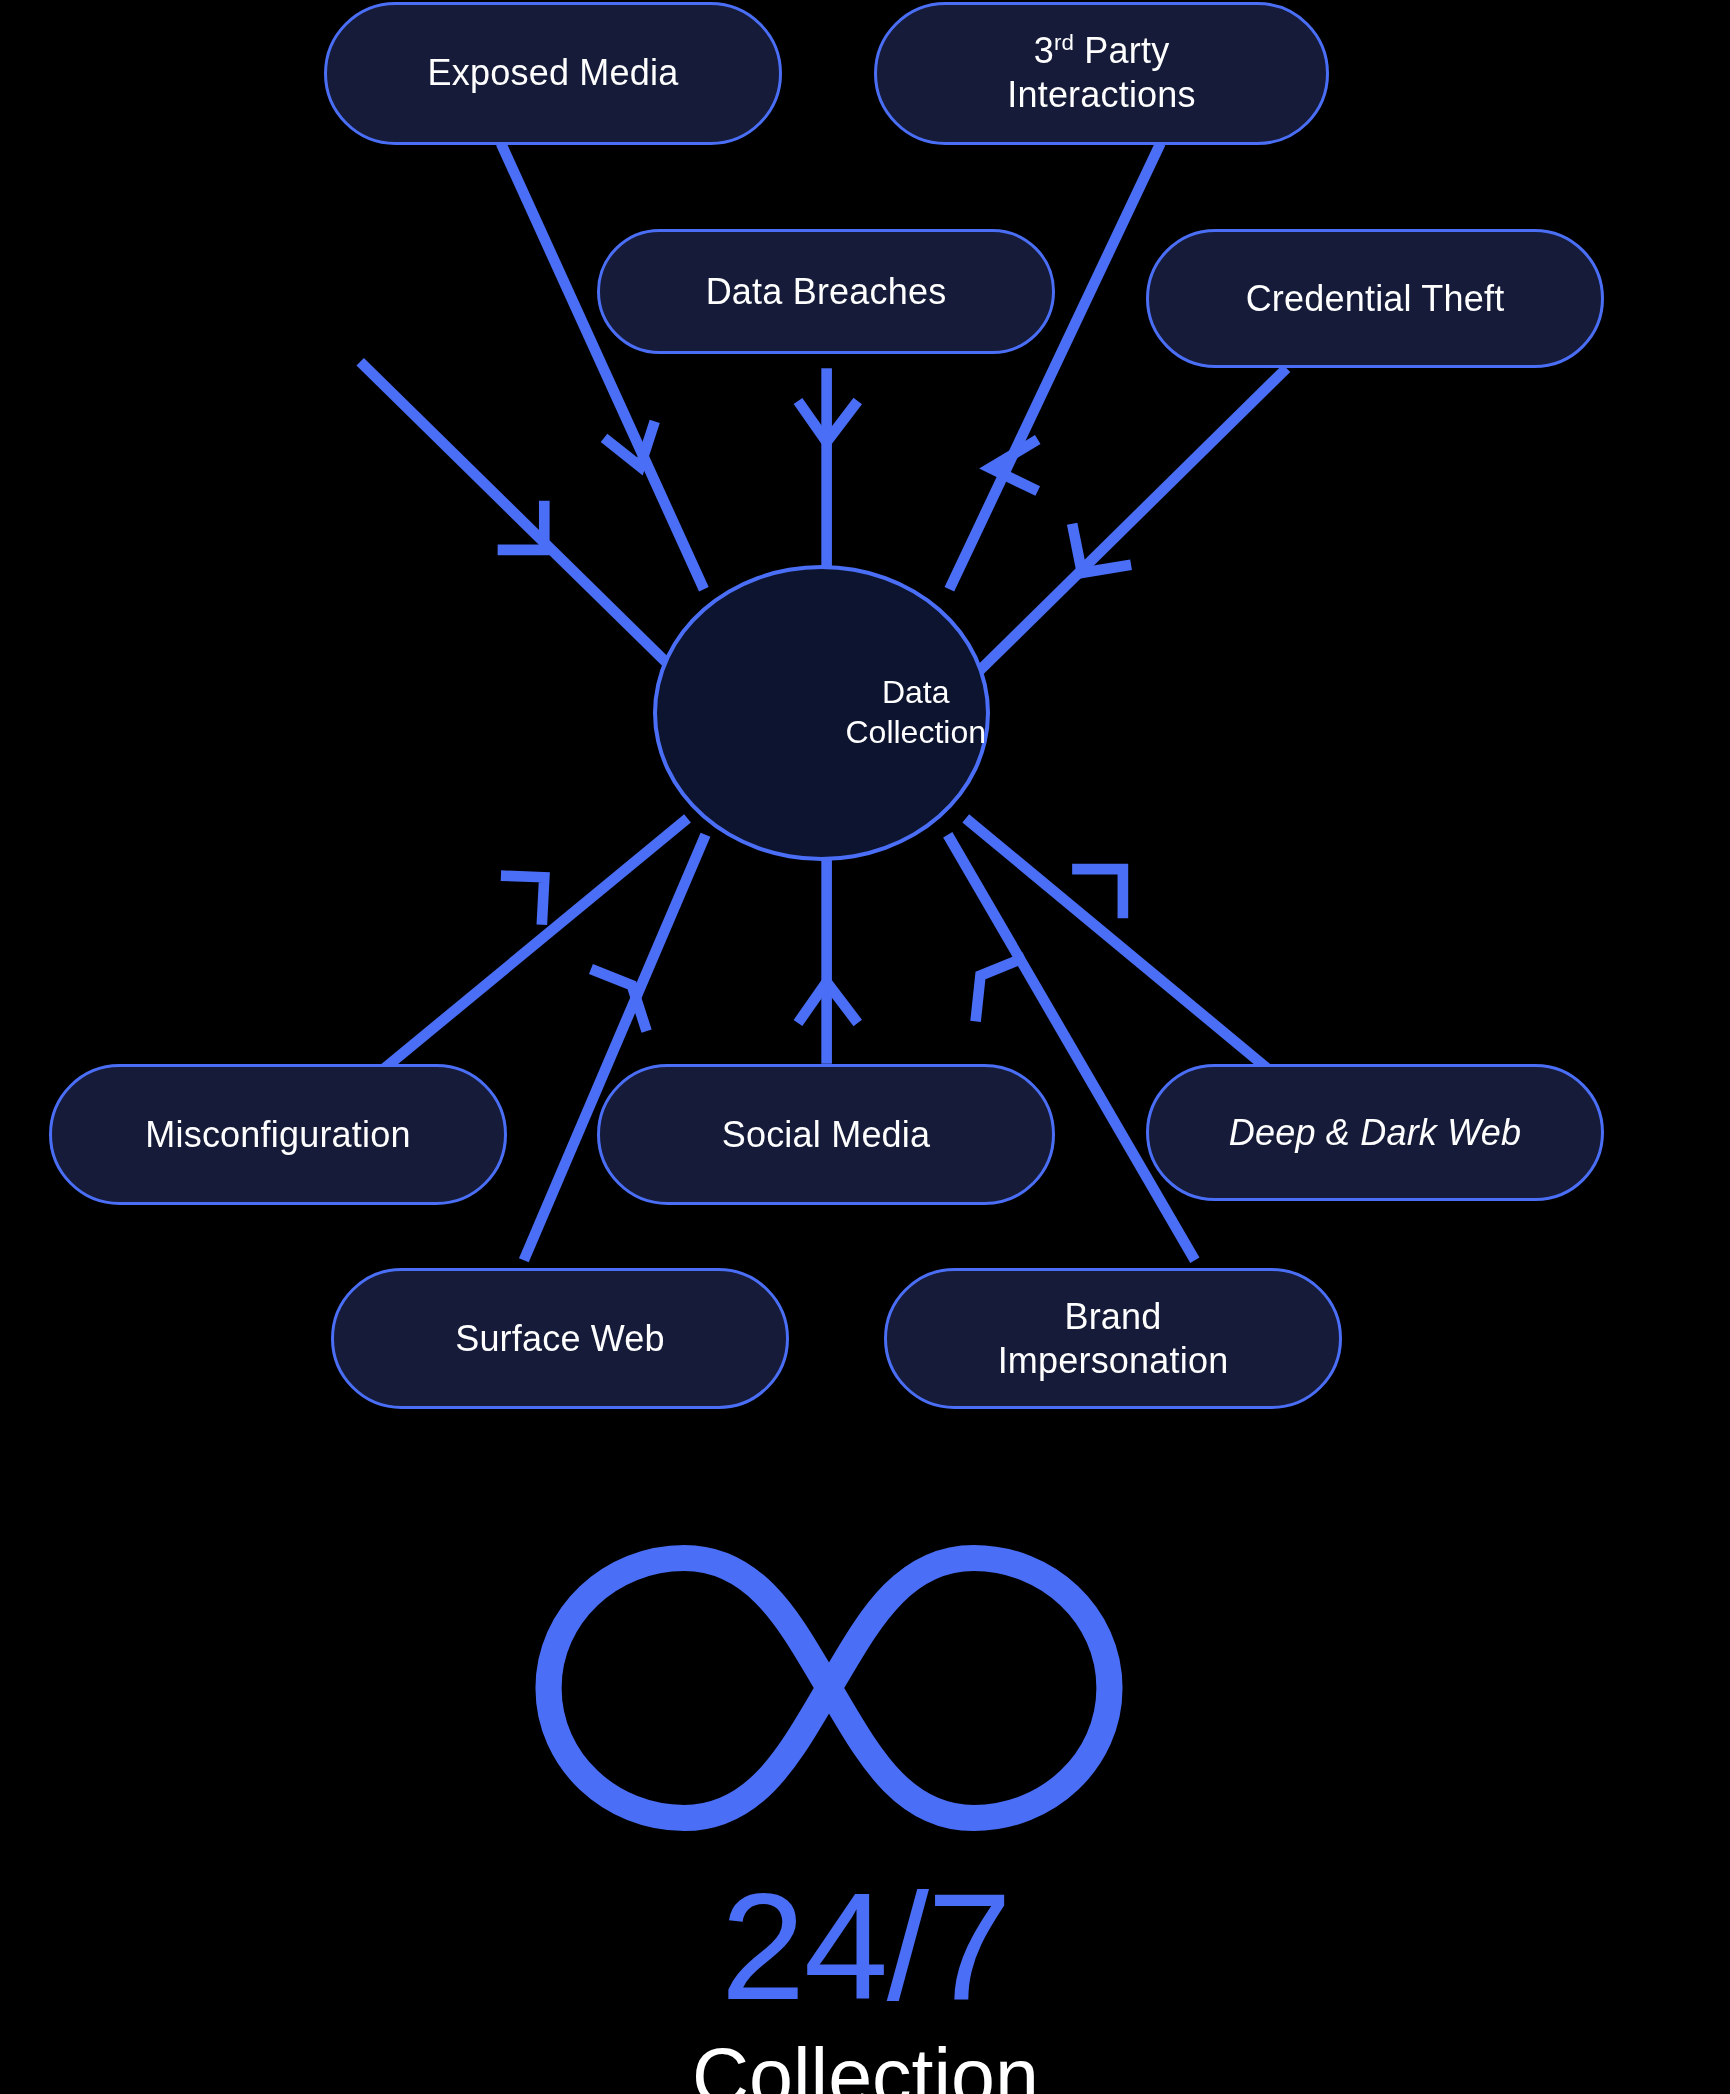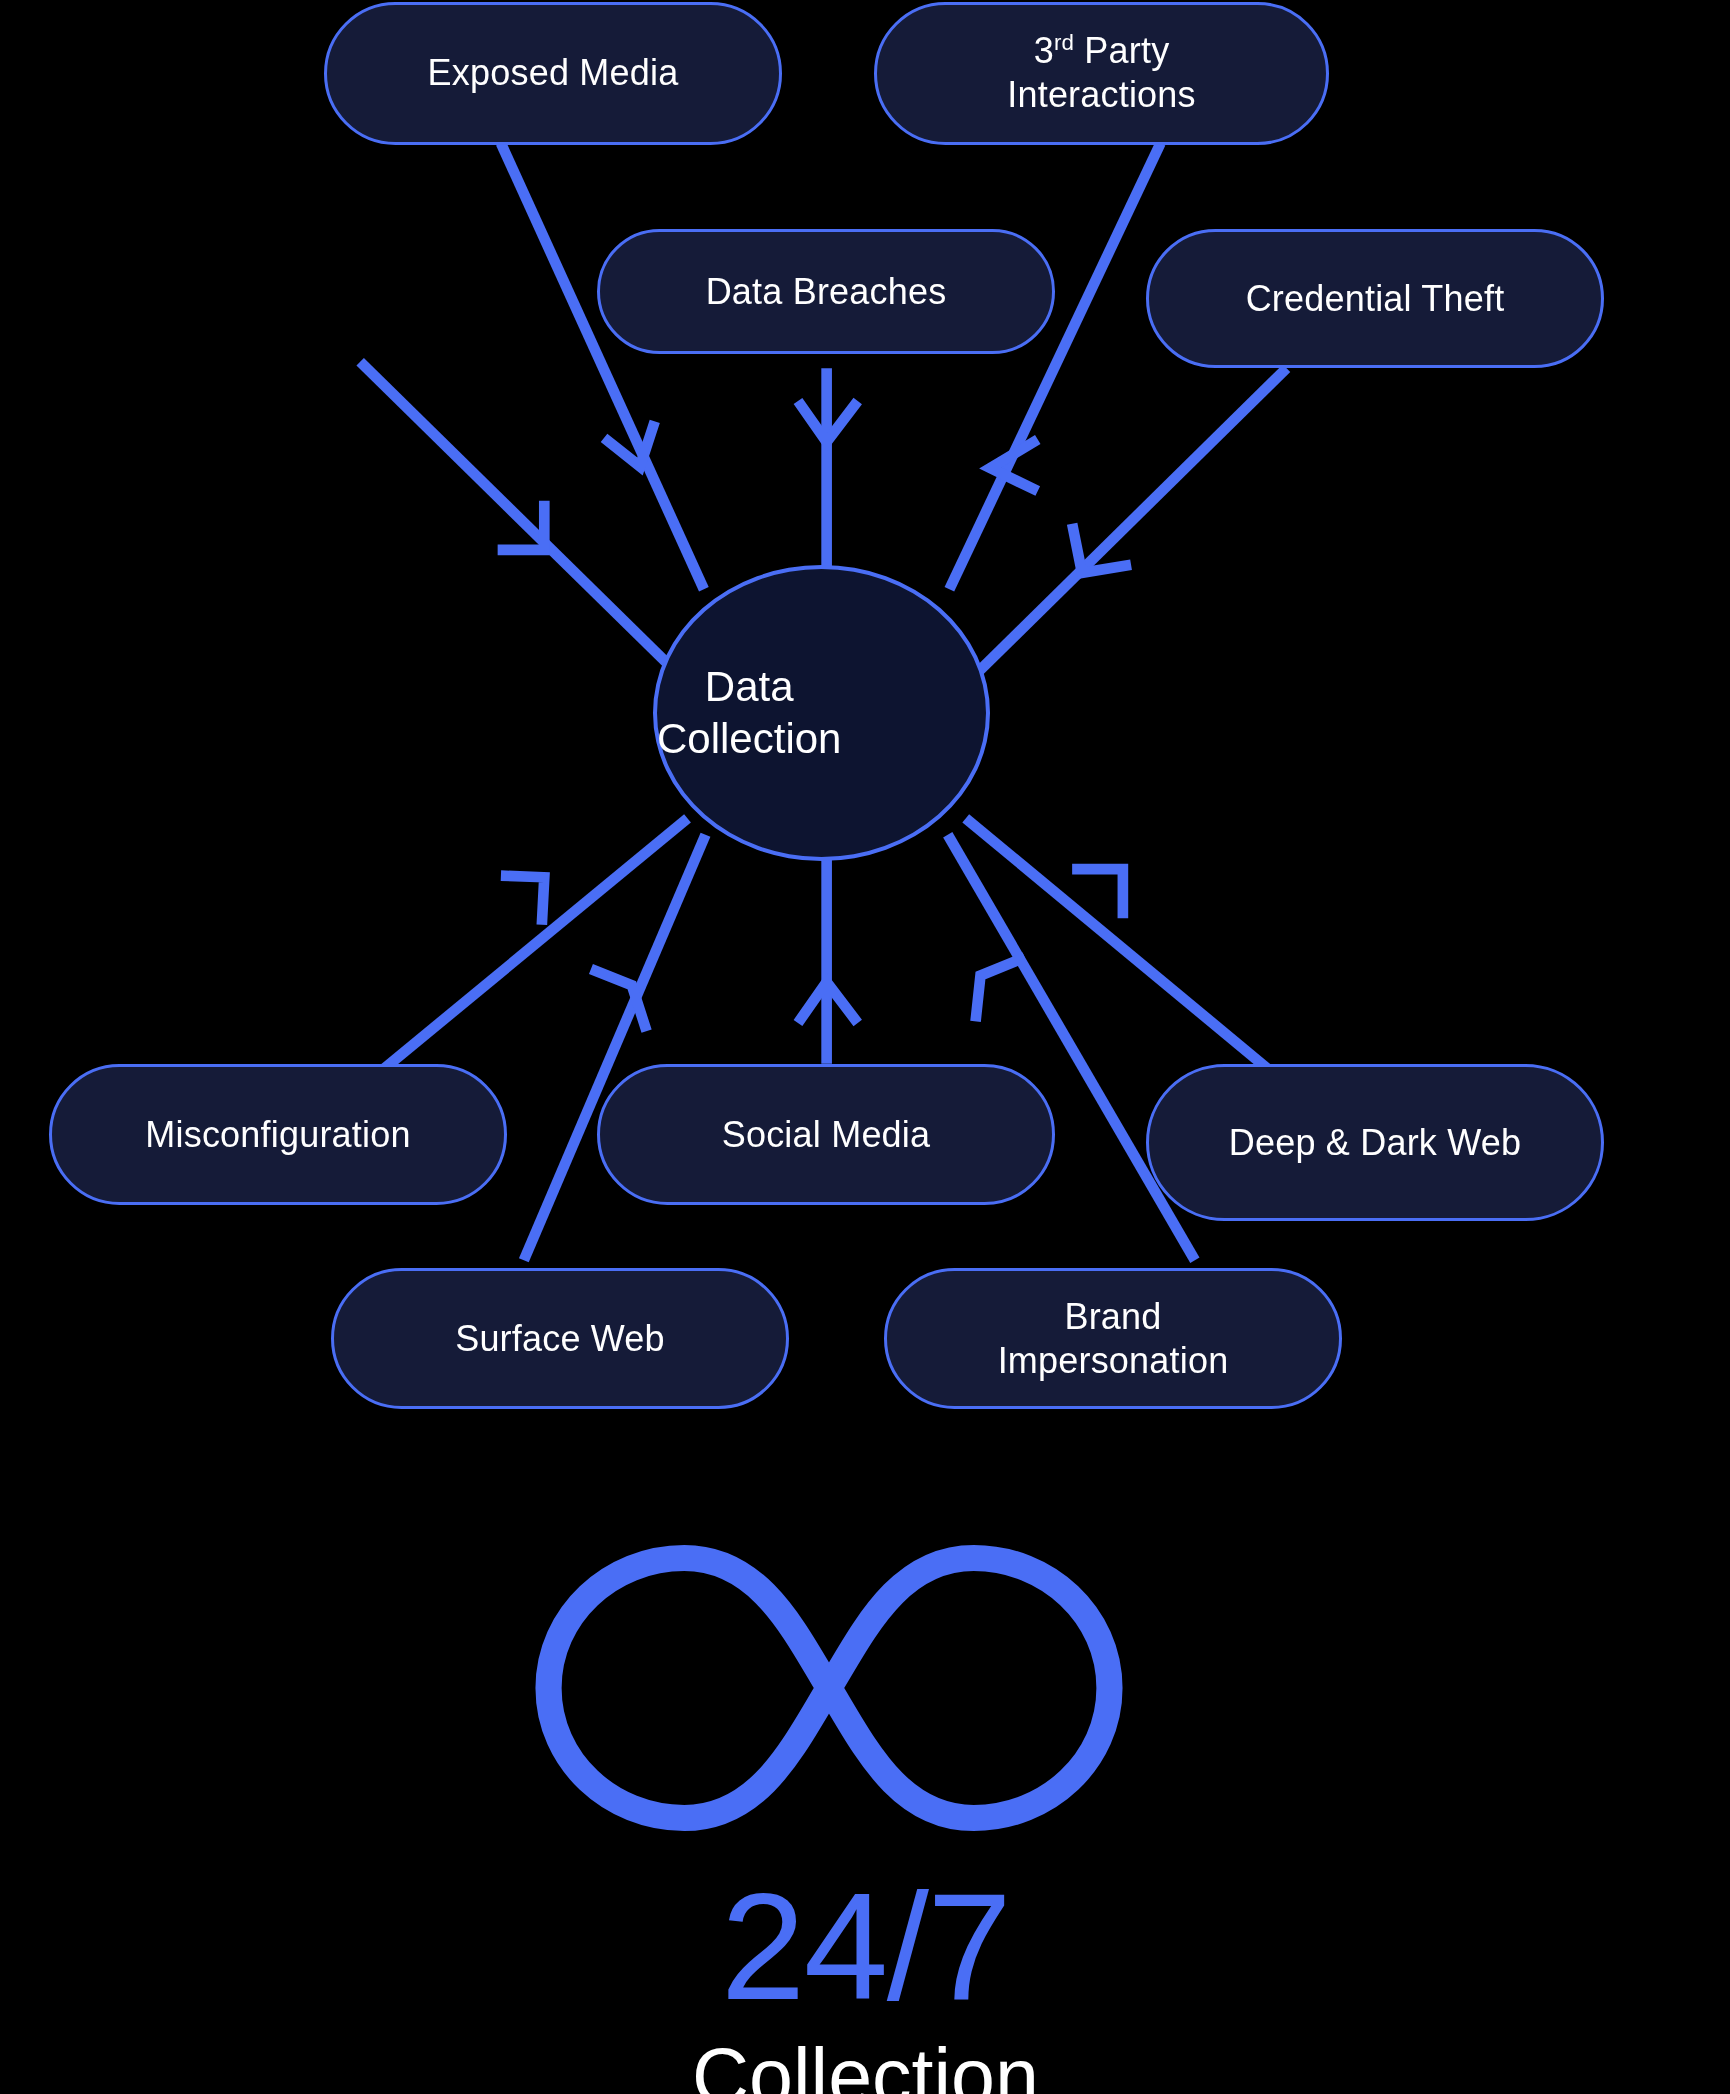--- a/index.html
+++ b/index.html
@@ -50,23 +50,23 @@
   }
   #hub {
     position: absolute;
     box-sizing: border-box;
     background: #0d1430;
     border: 4.9px solid #4a6ef5;
     border-radius: 50%;
     color: #ffffff;
     display: flex;
     align-items: center;
-    justify-content: flex-start;
+    justify-content: flex-end;
     text-align: center;
-    font-size: 42px;
+    font-size: 32px;
     line-height: 1.24;
     z-index: 4;
   }
   #infinity-wrap {
     position: absolute;
     z-index: 3;
   }
   #footer-text {
     position: absolute;
     left: 0;
@@ -151,21 +151,21 @@
   </div>
 
   <div class="node" style="left:49px; top:1064px; width:458px; height:141px;">
     <span class="lbl">Misconfiguration</span>
   </div>
 
   <div class="node" style="left:597px; top:1064px; width:458px; height:141px;text-align:right;">
     <span class="lbl">Social Media</span>
   </div>
 
-  <div class="node" style="left:1146px; top:1064px; width:458px; height:157px;">
+  <div class="node" style="left:1146px; top:1064px; width:458px; height:137px;font-style:italic;">
     <span class="lbl">Deep &amp; Dark Web</span>
   </div>
 
   <div class="node" style="left:331px; top:1268px; width:458px; height:141px;">
     <span class="lbl">Surface Web</span>
   </div>
 
   <div class="node" style="left:884px; top:1268px; width:458px; height:141px;">
     <span class="lbl">
       <span>Brand</span><br>

